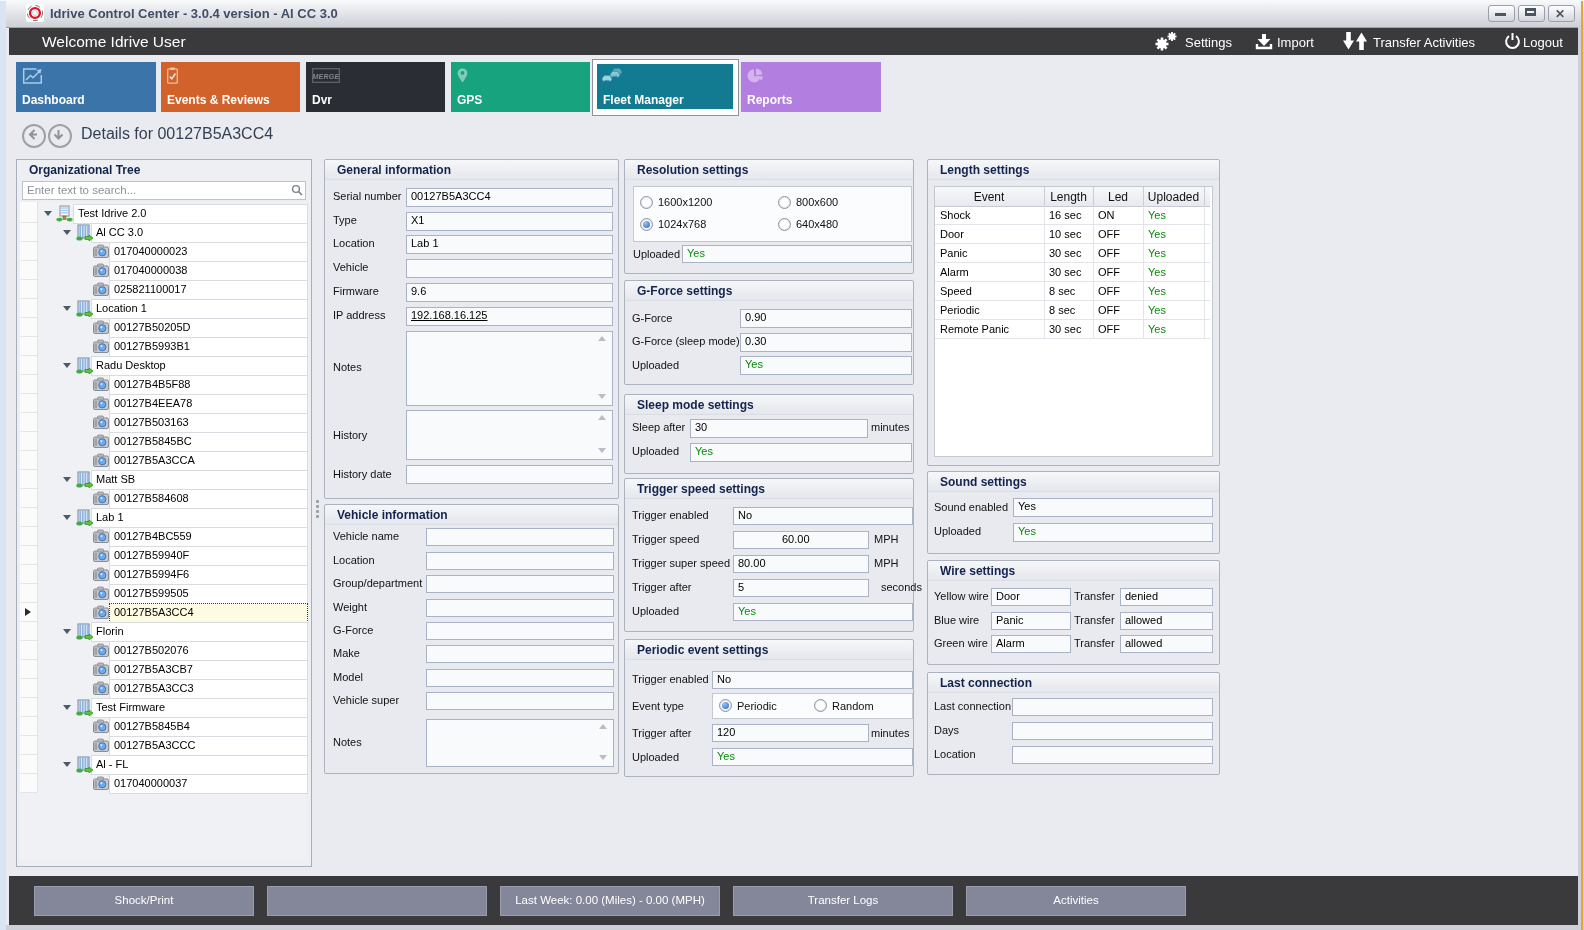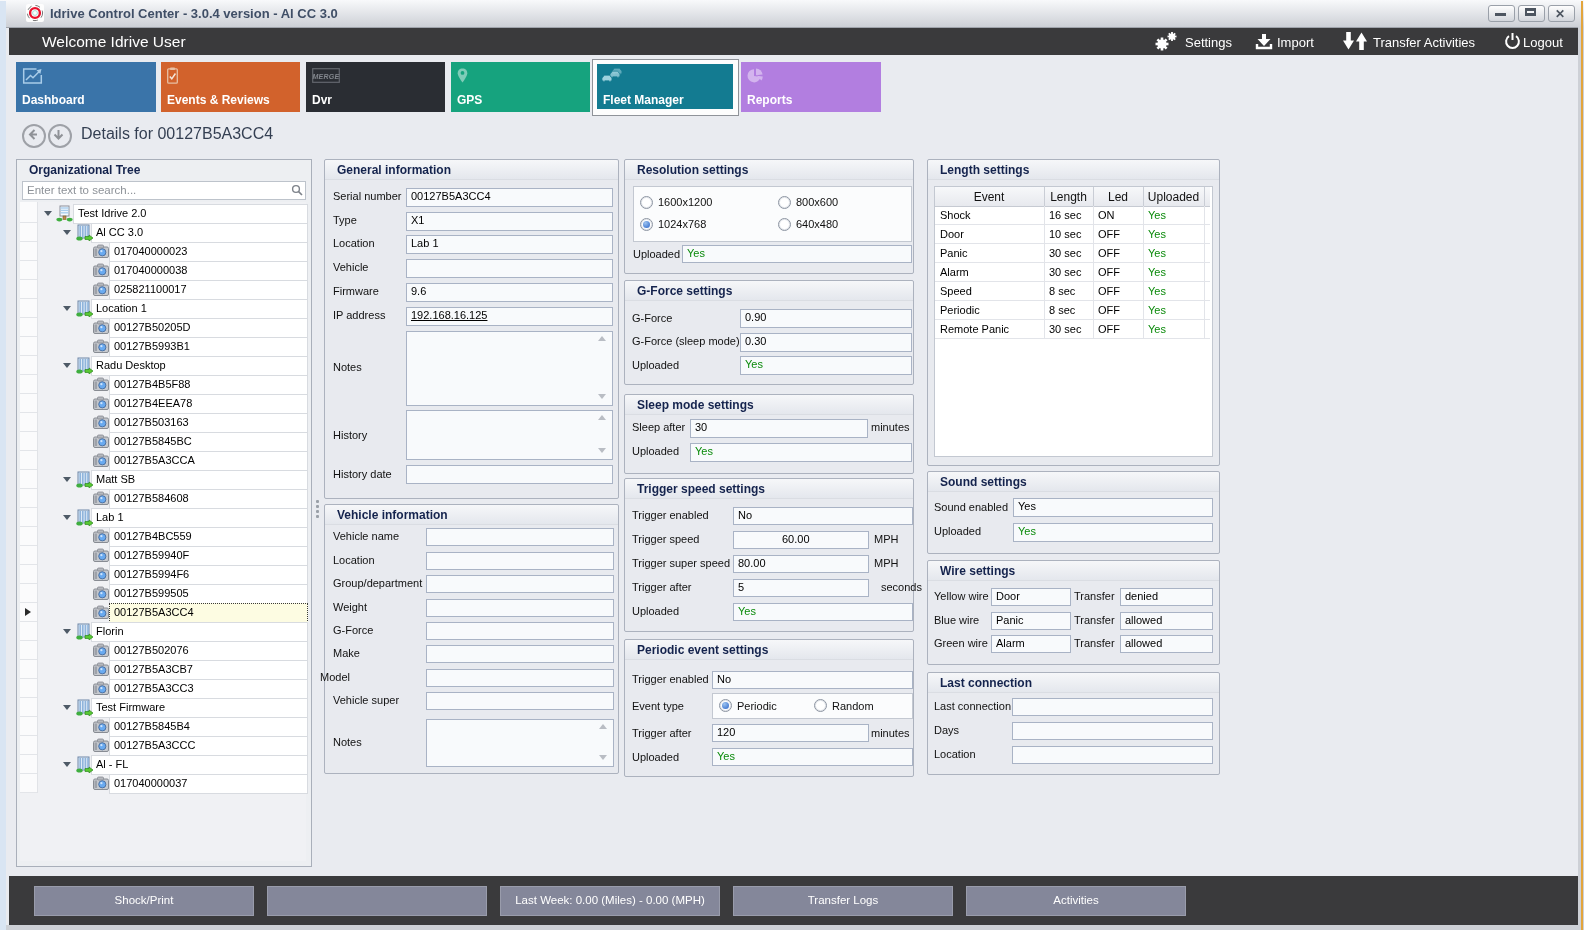--- a/index.html
+++ b/index.html
@@ -536,21 +536,21 @@
 <div class="lbl" style="left:333px;top:553.5px;">Location</div>
 <div class="inp" style="left:426px;top:551.5px;width:186px;height:16px;"></div>
 <div class="lbl" style="left:333px;top:577px;">Group/department</div>
 <div class="inp" style="left:426px;top:575px;width:186px;height:16px;"></div>
 <div class="lbl" style="left:333px;top:600.5px;">Weight</div>
 <div class="inp" style="left:426px;top:598.5px;width:186px;height:16px;"></div>
 <div class="lbl" style="left:333px;top:624px;">G-Force</div>
 <div class="inp" style="left:426px;top:622px;width:186px;height:16px;"></div>
 <div class="lbl" style="left:333px;top:647px;">Make</div>
 <div class="inp" style="left:426px;top:645px;width:186px;height:16px;"></div>
-<div class="lbl" style="left:320px;top:670.5px;">Model</div>
+<div class="lbl" style="left:333px;top:670.5px;">Model</div>
 <div class="inp" style="left:426px;top:668.5px;width:186px;height:16px;"></div>
 <div class="lbl" style="left:333px;top:694px;">Vehicle super</div>
 <div class="inp" style="left:426px;top:692px;width:186px;height:16px;"></div>
 <div class="lbl" style="left:333px;top:736px;">Notes</div>
 <div class="inp" style="left:426px;top:719px;width:186px;height:46px;"></div>
 <div class="abs" style="left:599px;top:724px;width:0;height:0;border-bottom:5px solid #b9bdc4;border-left:4.5px solid transparent;border-right:4.5px solid transparent;"></div>
 <div class="abs" style="left:599px;top:755px;width:0;height:0;border-top:5px solid #b9bdc4;border-left:4.5px solid transparent;border-right:4.5px solid transparent;"></div>
 <div class="gb" style="left:624px;top:159px;width:288px;height:113px;">
     <div class="gbh"></div>
     <div class="gbt">Resolution settings</div>

